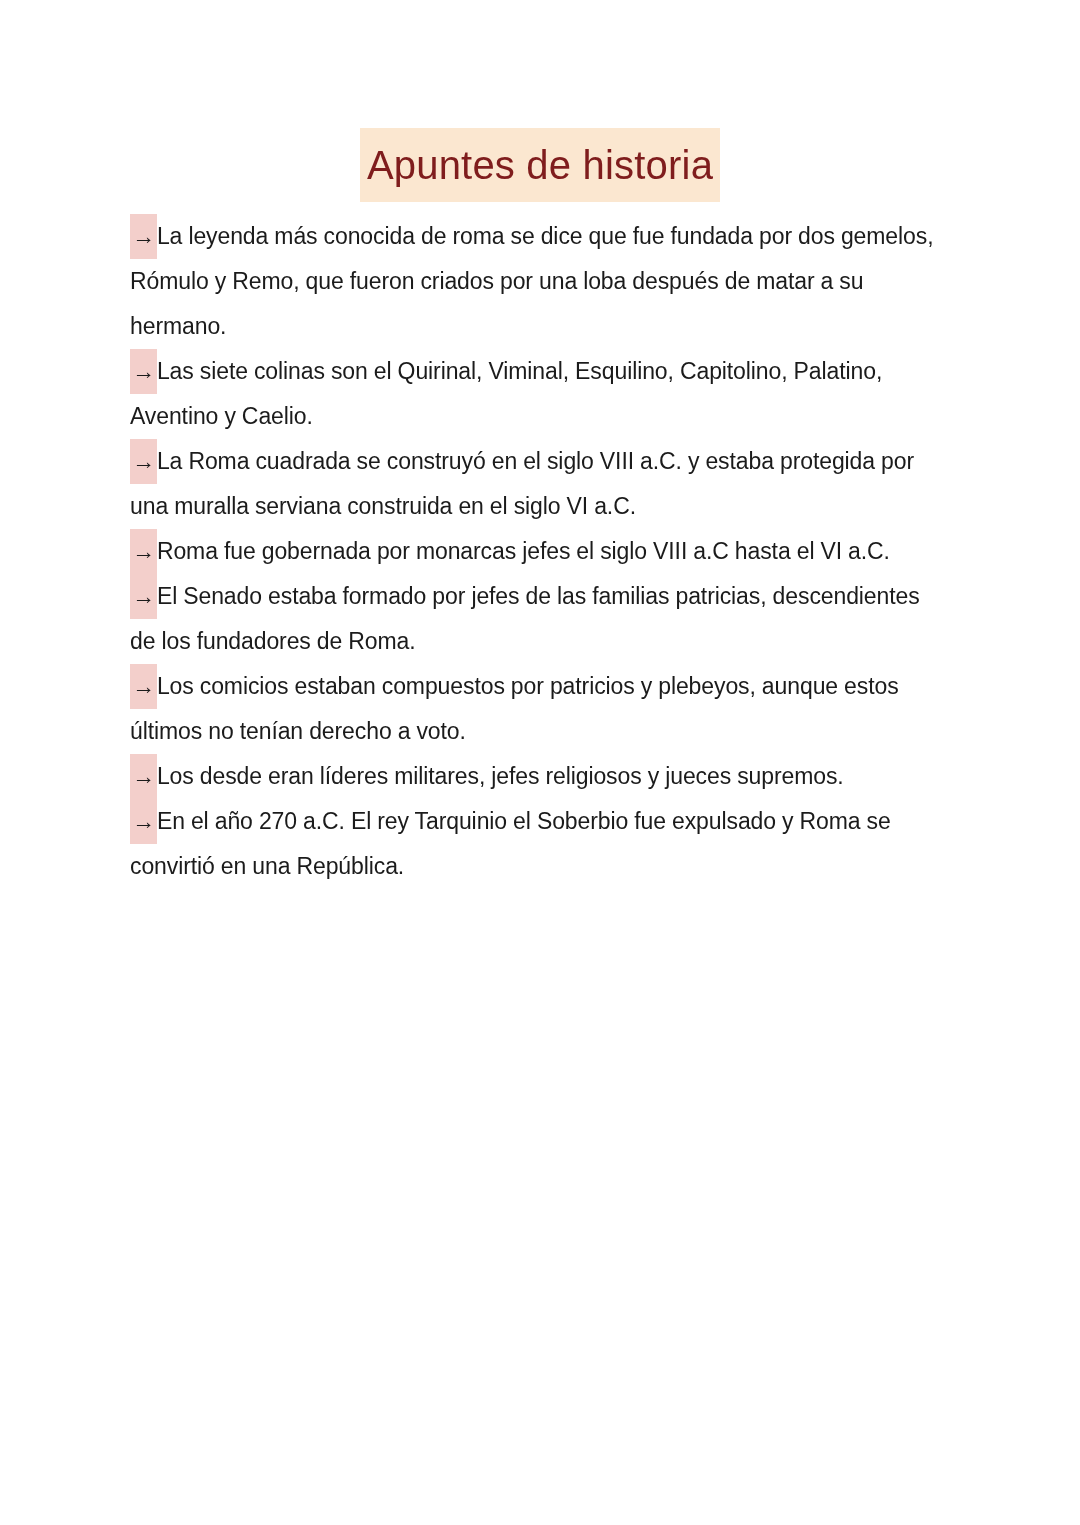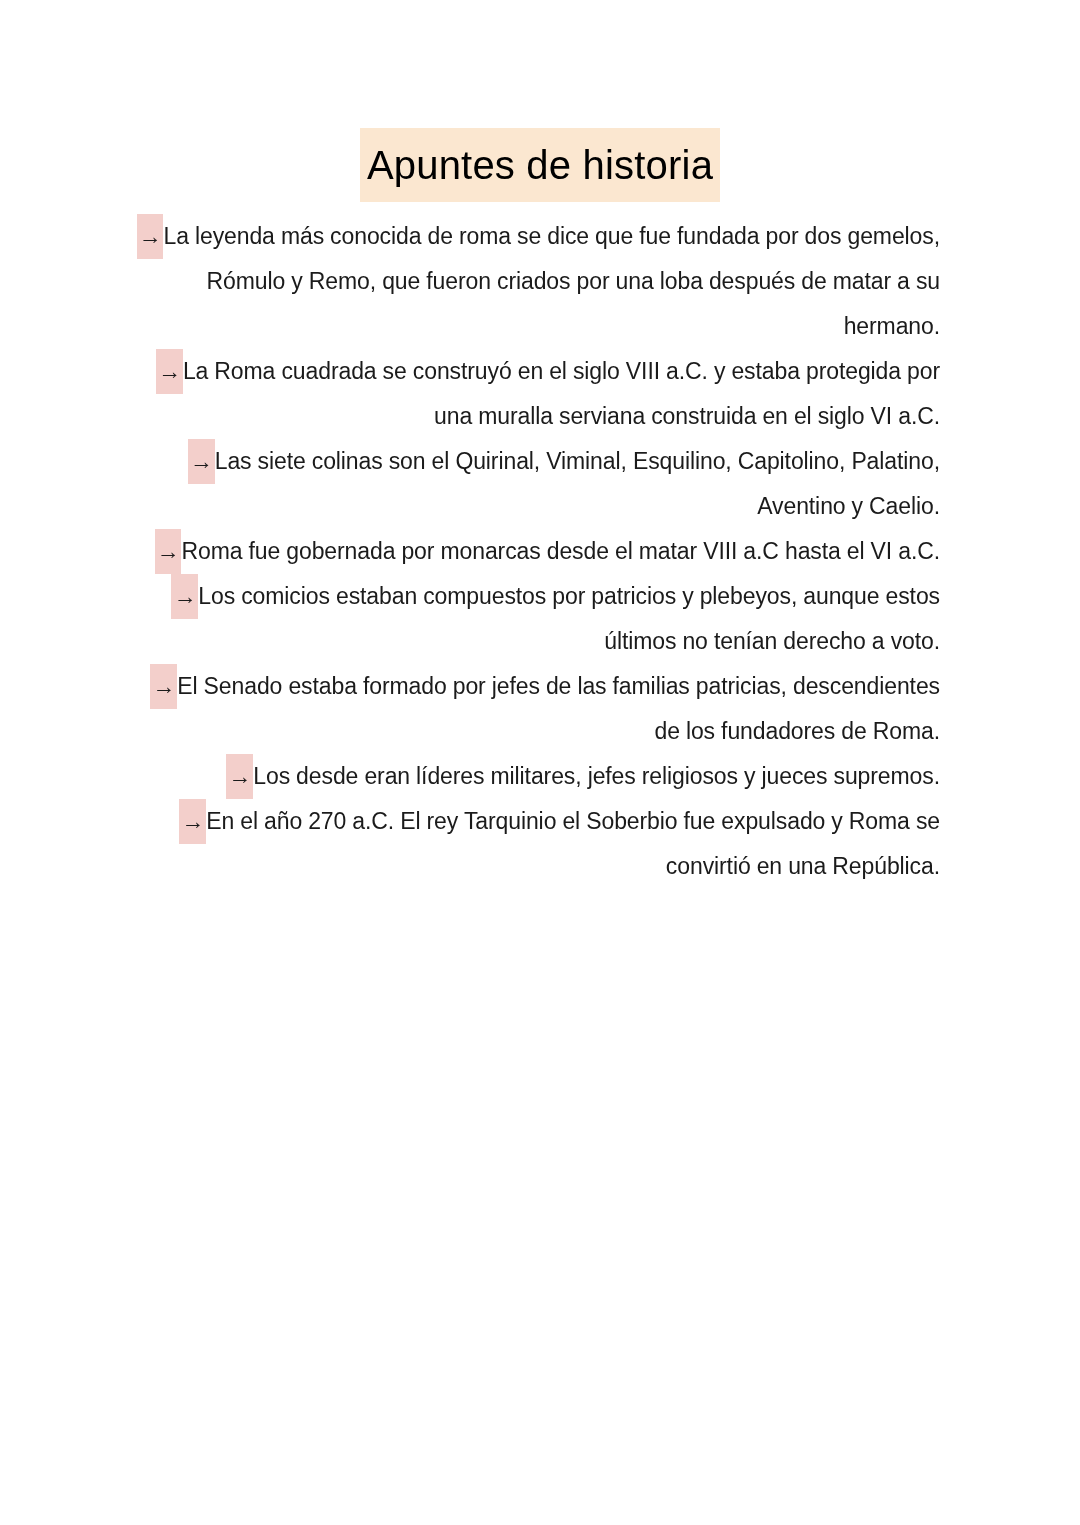--- a/index.html
+++ b/index.html
@@ -17,49 +17,48 @@
     padding-top: 128px;
     text-align: center;
   }
   .doc-title {
     display: inline-block;
     background: #fbe7d0;
     font-size: 40px;
     font-weight: 400;
     line-height: 74px;
     padding: 0 7px;
-    color: #000000;
+    color: #7f1d1d;
     letter-spacing: 0.2px;
   }
   .notes {
     width: 810px;
     margin: 12px 140px 0 130px;
     font-size: 23px;
     line-height: 45px;
     letter-spacing: -0.1px;
     word-spacing: -0.2px;
-    text-align: right;
   }
   .note { margin: 0; }
   .marker {
     background: #f3cfcb;
     padding: 9px 2px 10px 2px;
     color: #1b1b1b;
   }
 </style>
 </head>
 <body>
 
 <div class="page">
   <div class="title-row">
     <h1 class="doc-title">Apuntes de historia</h1>
   </div>
   <div class="notes">
       <p class="note"><span class="marker">→</span><span>La leyenda más conocida de roma se dice que fue fundada por dos gemelos, Rómulo y Remo, que fueron criados por una loba después de matar a su hermano.</span></p>
+      <p class="note"><span class="marker">→</span><span>Las siete colinas son el Quirinal, Viminal, Esquilino, Capitolino, Palatino, Aventino y Caelio.</span></p>
       <p class="note"><span class="marker">→</span><span>La Roma cuadrada se construyó en el siglo VIII a.C. y estaba protegida por una muralla serviana construida en el siglo VI a.C.</span></p>
-      <p class="note"><span class="marker">→</span><span>Las siete colinas son el Quirinal, Viminal, Esquilino, Capitolino, Palatino, Aventino y Caelio.</span></p>
-      <p class="note"><span class="marker">→</span><span>Roma fue gobernada por monarcas desde el matar VIII a.C hasta el VI a.C.</span></p>
+      <p class="note"><span class="marker">→</span><span>Roma fue gobernada por monarcas jefes el siglo VIII a.C hasta el VI a.C.</span></p>
+      <p class="note"><span class="marker">→</span><span>El Senado estaba formado por jefes de las familias patricias, descendientes de los fundadores de Roma.</span></p>
       <p class="note"><span class="marker">→</span><span>Los comicios estaban compuestos por patricios y plebeyos, aunque estos últimos no tenían derecho a voto.</span></p>
-      <p class="note"><span class="marker">→</span><span>El Senado estaba formado por jefes de las familias patricias, descendientes de los fundadores de Roma.</span></p>
       <p class="note"><span class="marker">→</span><span>Los desde eran líderes militares, jefes religiosos y jueces supremos.</span></p>
       <p class="note"><span class="marker">→</span><span>En el año 270 a.C. El rey Tarquinio el Soberbio fue expulsado y Roma se convirtió en una República.</span></p>
     </div>
 </div>
 
 </body></html>

